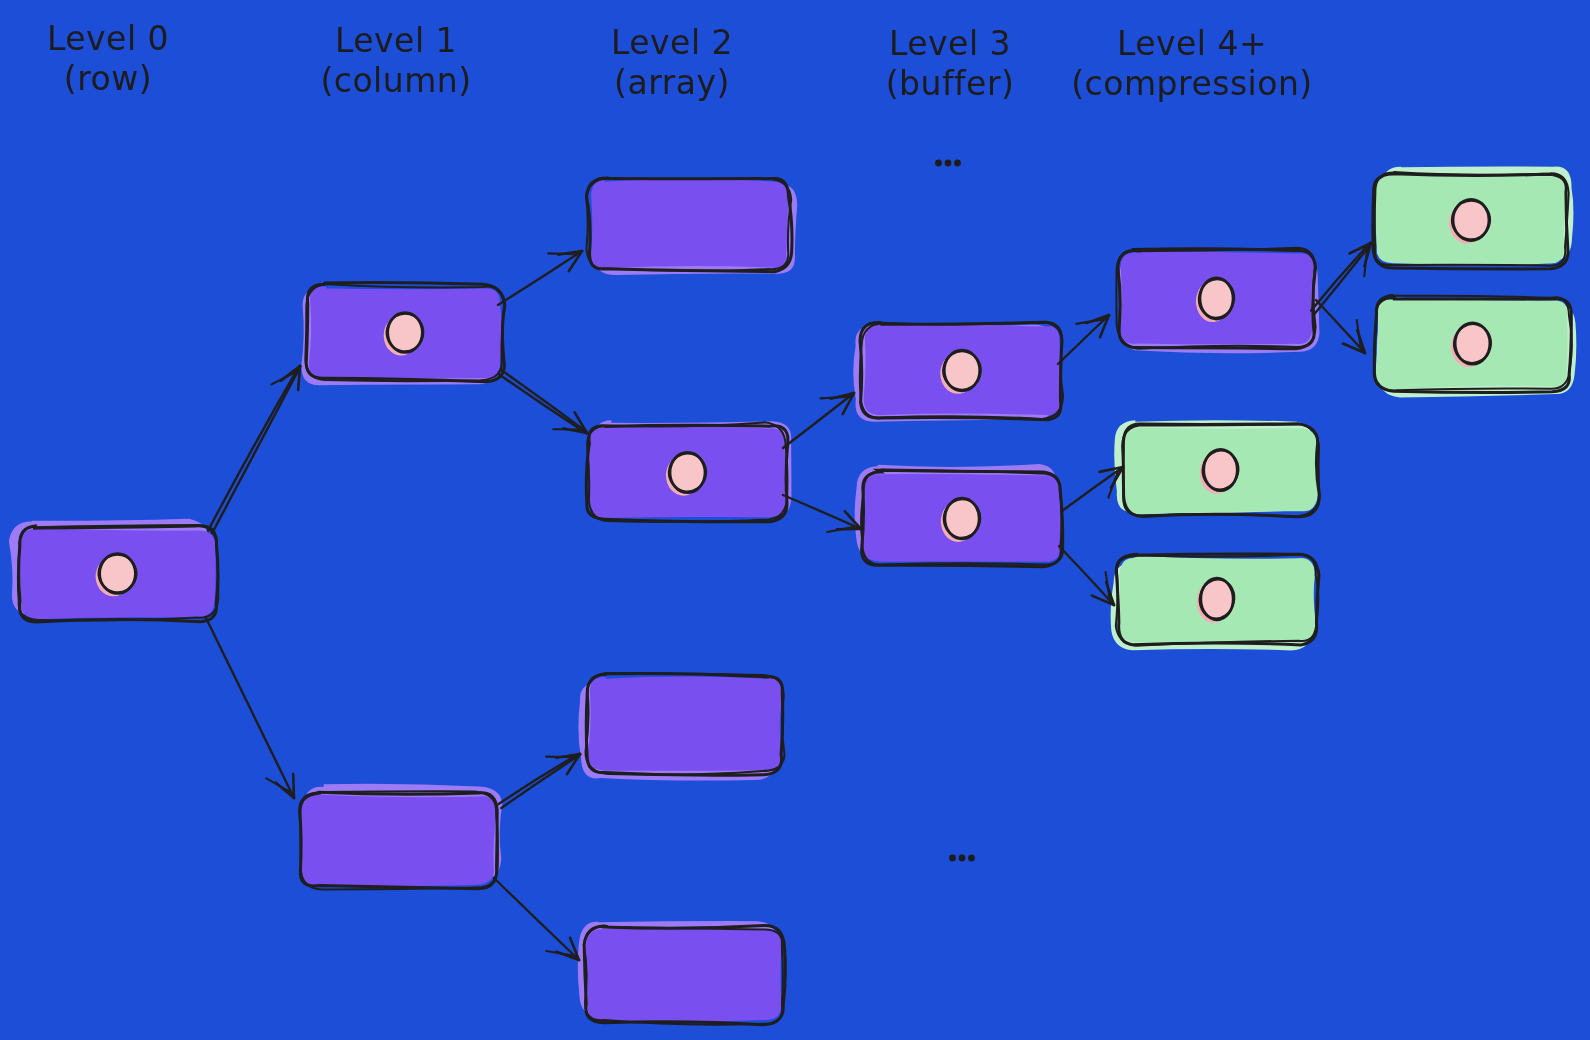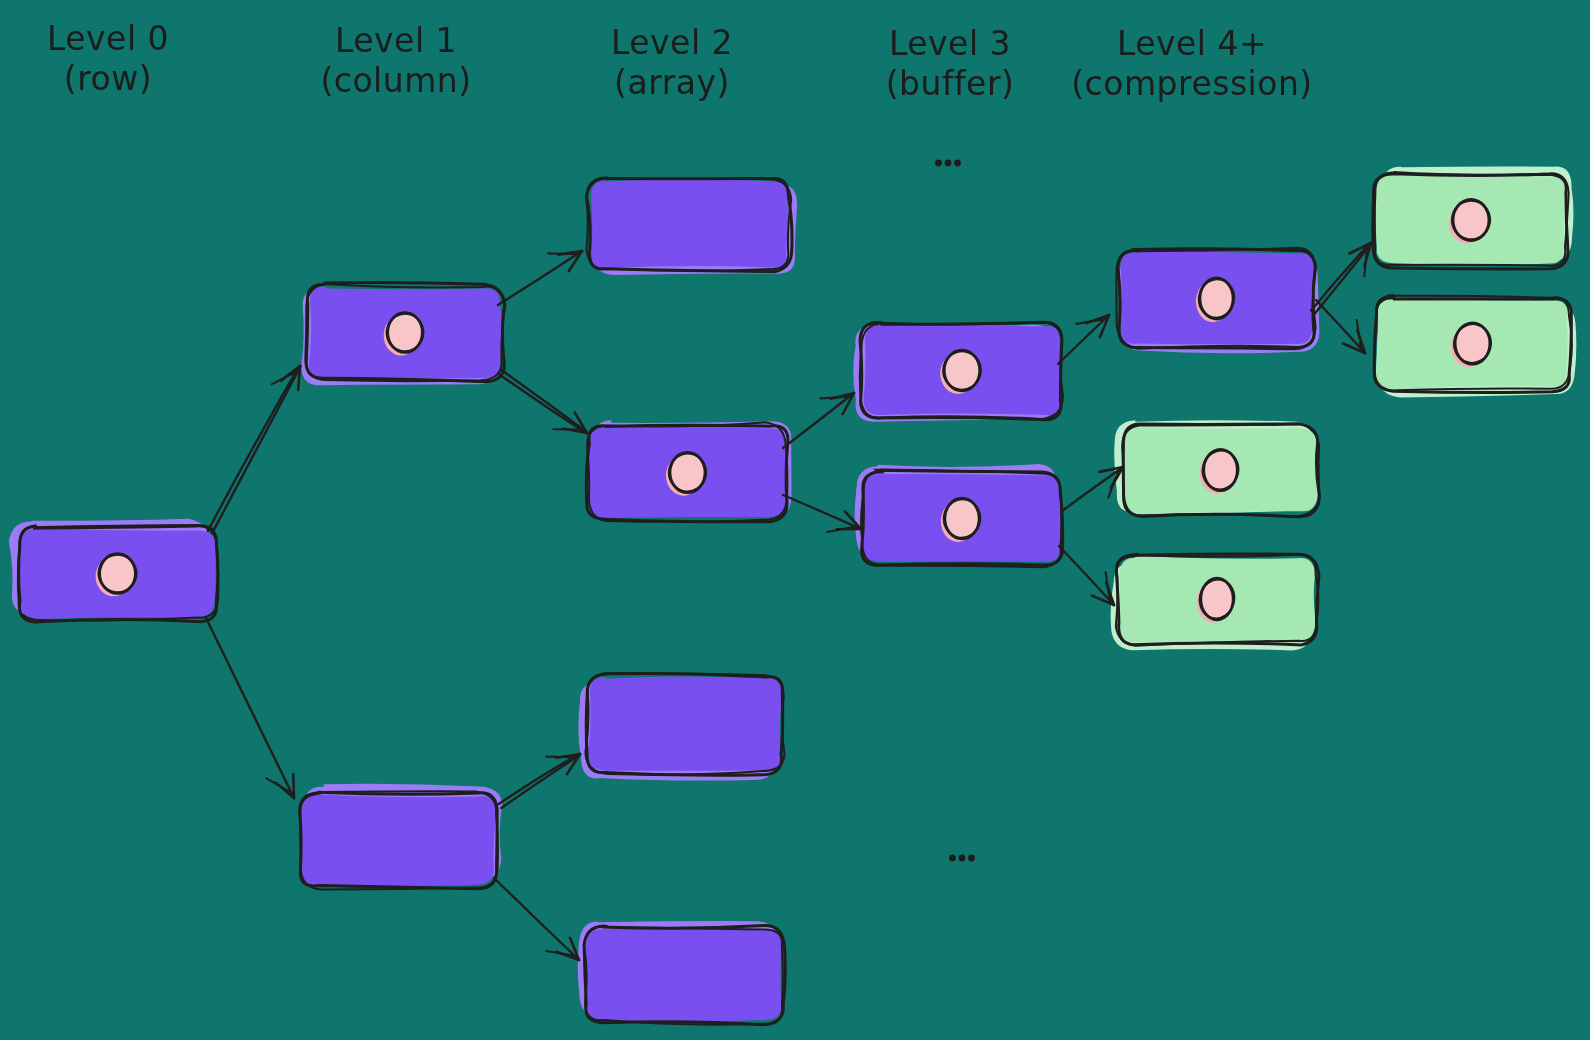--- a/index.html
+++ b/index.html
@@ -1,16 +1,16 @@
 <!DOCTYPE html>
 <html><head>
 <meta charset="utf-8">
 <style>
   html, body { margin: 0; padding: 0; background: #ffffff; }
-  .canvas-wrap { width: 1590px; height: 1040px; overflow: hidden; background: #0f766e; }
+  .canvas-wrap { width: 1590px; height: 1040px; overflow: hidden; background: #1d4ed8; }
   svg { display: block; }
   .hdr {
     font-family: "DejaVu Sans", sans-serif;
     font-size: 33px;
     font-weight: 500;
     letter-spacing: 0.5px;
     fill: #1c1c1c;
   }
 </style>
 </head>

